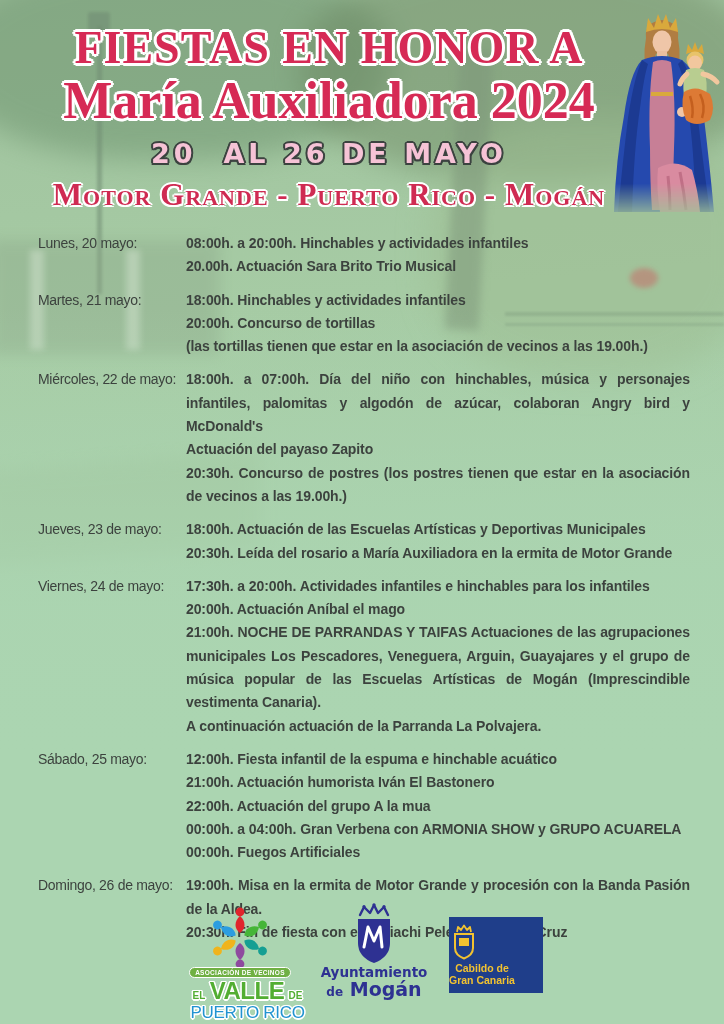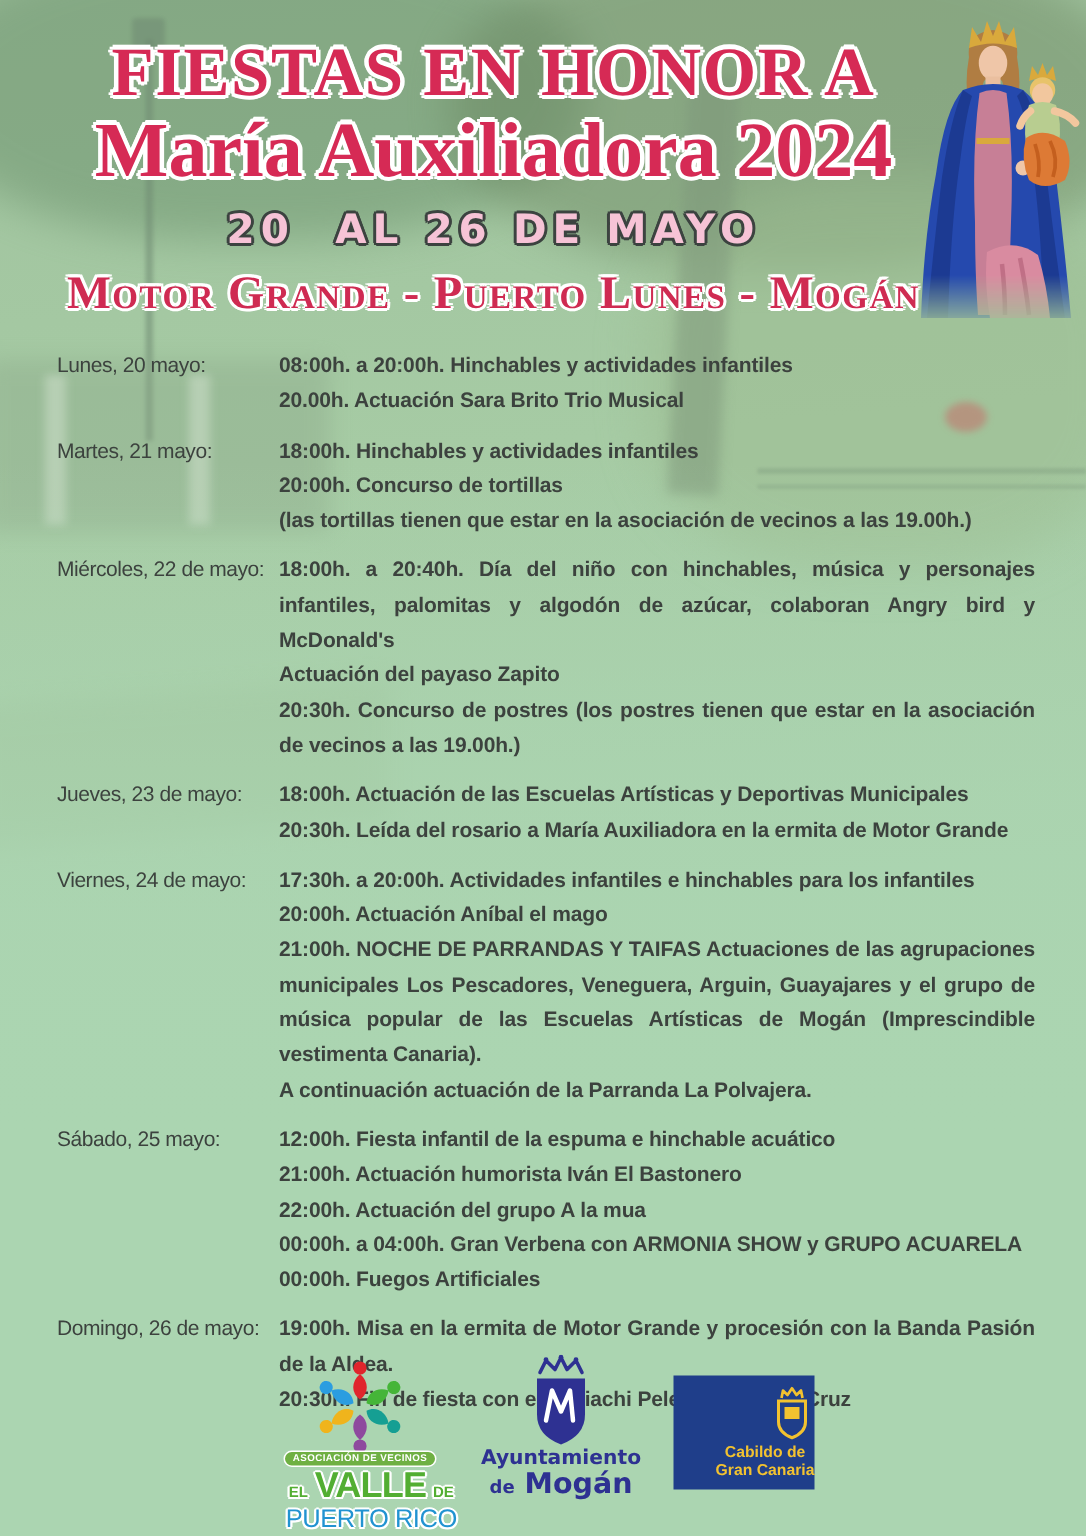--- a/index.html
+++ b/index.html
@@ -63,21 +63,21 @@
   .vec-line{line-height:1;margin-top:1px;white-space:nowrap;
     text-shadow:1.5px 0 #fff,-1.5px 0 #fff,0 1.5px #fff,0 -1.5px #fff,1px 1px #fff,-1px 1px #fff,1px -1px #fff,-1px -1px #fff;margin-left:15px;}
   .vec-el,.vec-de{font-size:10px;font-weight:bold;color:#52ae32;}
   .vec-valle{font-size:24px;font-weight:bold;color:#52ae32;letter-spacing:-.5px;}
   .vec-city{font-size:17px;font-weight:normal;color:#2193d1;letter-spacing:-.3px;}
   .logo-mogan{width:118px;color:#2e3192;text-align:center;}
   .mog-l1{font-size:13.5px;font-weight:bold;font-family:"DejaVu Sans",sans-serif;line-height:1.1;}
   .mog-l2{font-size:19px;font-weight:bold;font-family:"DejaVu Sans",sans-serif;line-height:1.05;}
   .mog-de{font-size:12px;font-weight:bold;}
   .logo-cabildo{margin-top:14px;width:94px;height:76px;background:#1f3e8a;display:flex;flex-direction:column;
-    align-items:flex-end;justify-content:center;}
+    align-items:flex-start;justify-content:center;}
   .cab-text{color:#f2c230;font-weight:bold;font-size:10.5px;line-height:1.15;text-align:center;margin-top:2px;}
 </style>
 </head>
 <body>
 
 <div class="poster">
 
   <div class="bg">
     <div class="ph foliage-l"></div>
     <div class="ph foliage-r"></div>
@@ -134,21 +134,21 @@
 
       <path d="M86 84 Q98 76 112 86 Q118 100 112 112 Q98 120 88 112 Q82 98 86 84 Z" fill="#dd7a35"></path>
       <path d="M92 88 Q96 100 94 110 M102 86 Q108 98 104 110" stroke="#c45f1e" stroke-width="2.5" fill="none"></path>
     </g>
   </svg>
 
   <div class="header">
     <div class="hline title1">FIESTAS EN HONOR A</div>
     <div class="hline title2">María Auxiliadora 2024</div>
     <div class="hline date-range">20  AL 26 DE MAYO</div>
-    <div class="hline locations">Motor Grande - Puerto Lunes - Mogán</div>
+    <div class="hline locations">Motor Grande - Puerto Rico - Mogán</div>
   </div>
 
   <div class="schedule">
     <div class="day-row">
       <div class="day-label">Lunes, 20 mayo:</div>
       <div class="day-events">
           <p class="event">08:00h. a 20:00h. Hinchables y actividades infantiles</p>
           <p class="event">20.00h. Actuación Sara Brito Trio Musical</p>
         </div>
     </div>
@@ -158,21 +158,21 @@
       <div class="day-events">
           <p class="event">18:00h. Hinchables y actividades infantiles</p>
           <p class="event">20:00h. Concurso de tortillas</p>
           <p class="event">(las tortillas tienen que estar en la asociación de vecinos a las 19.00h.)</p>
         </div>
     </div>
 
     <div class="day-row">
       <div class="day-label">Miércoles, 22 de mayo:</div>
       <div class="day-events">
-          <p class="event">18:00h. a 20:40h. Día del niño con hinchables, música y personajes infantiles, palomitas y algodón de azúcar, colaboran Angry bird y McDonald's</p>
+          <p class="event">18:00h. a 07:00h. Día del niño con hinchables, música y personajes infantiles, palomitas y algodón de azúcar, colaboran Angry bird y McDonald's</p>
           <p class="event">Actuación del payaso Zapito</p>
           <p class="event">20:30h. Concurso de postres (los postres tienen que estar en la asociación de vecinos a las 19.00h.)</p>
         </div>
     </div>
 
     <div class="day-row">
       <div class="day-label">Jueves, 23 de mayo:</div>
       <div class="day-events">
           <p class="event">18:00h. Actuación de las Escuelas Artísticas y Deportivas Municipales</p>
           <p class="event">20:30h. Leída del rosario a María Auxiliadora en la ermita de Motor Grande</p>

